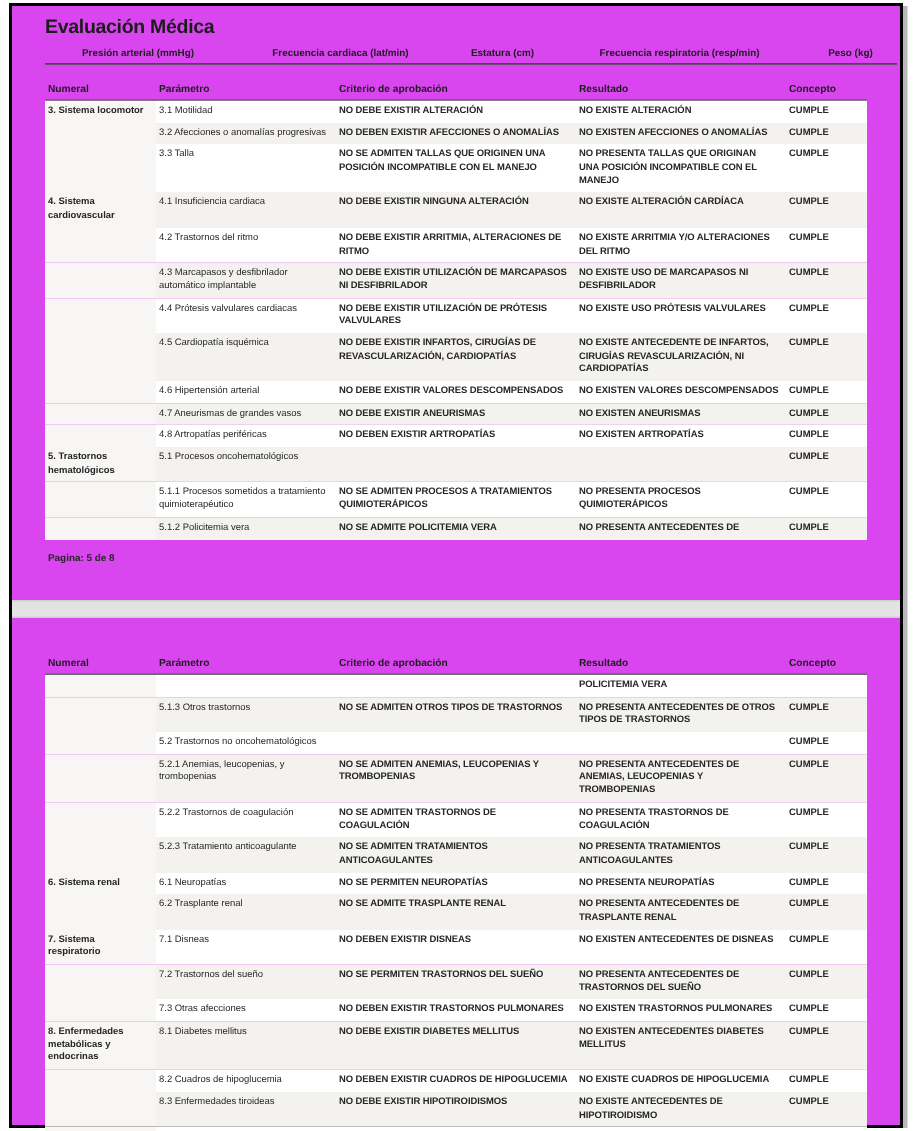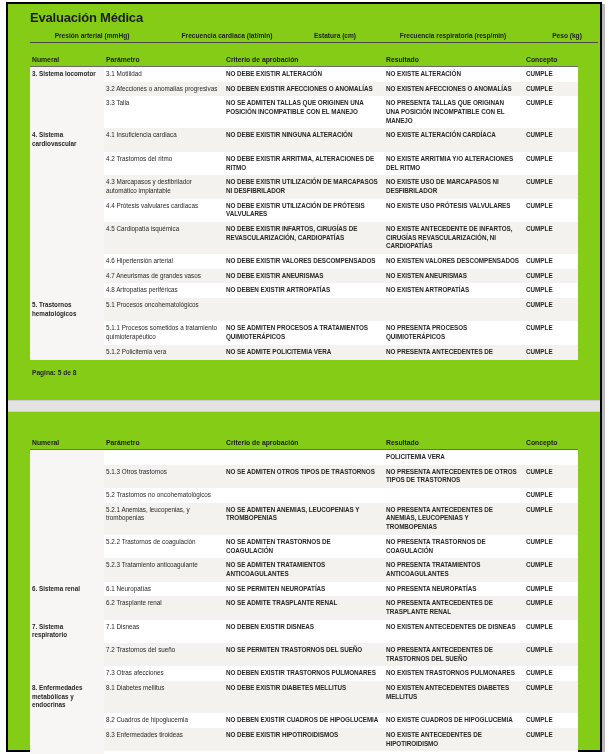--- a/index.html
+++ b/index.html
@@ -43,21 +43,21 @@
   .frame-line-bottom {
     position: absolute; left: 6px; top: 750px; width: 596px; height: 2px;
     background: #000000;
   }
 
   
   .page {
     position: absolute;
     left: 8px;
     width: 592px;
-    background: #84cc16;
+    background: #d946ef;
     box-sizing: border-box;
   }
   .page-1 { top: 4px;   height: 396px; }
   .page-gap {
     position: absolute;
     left: 8px; top: 400px;
     width: 592px; height: 12px;
     background: #e3e3e3;
     border-top: 1px solid #cfcfcf;
     border-bottom: 1px solid #cfcfcf;

